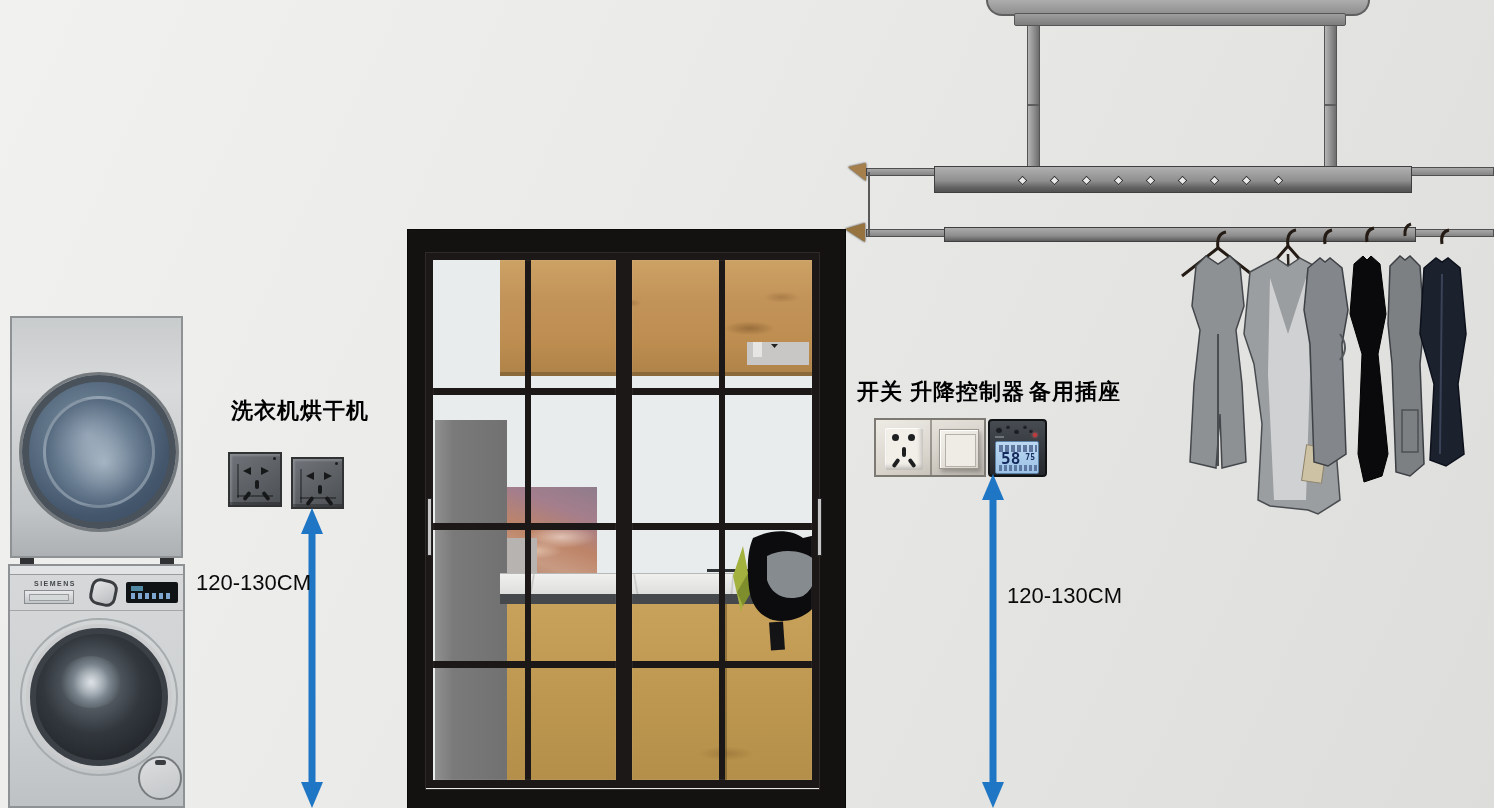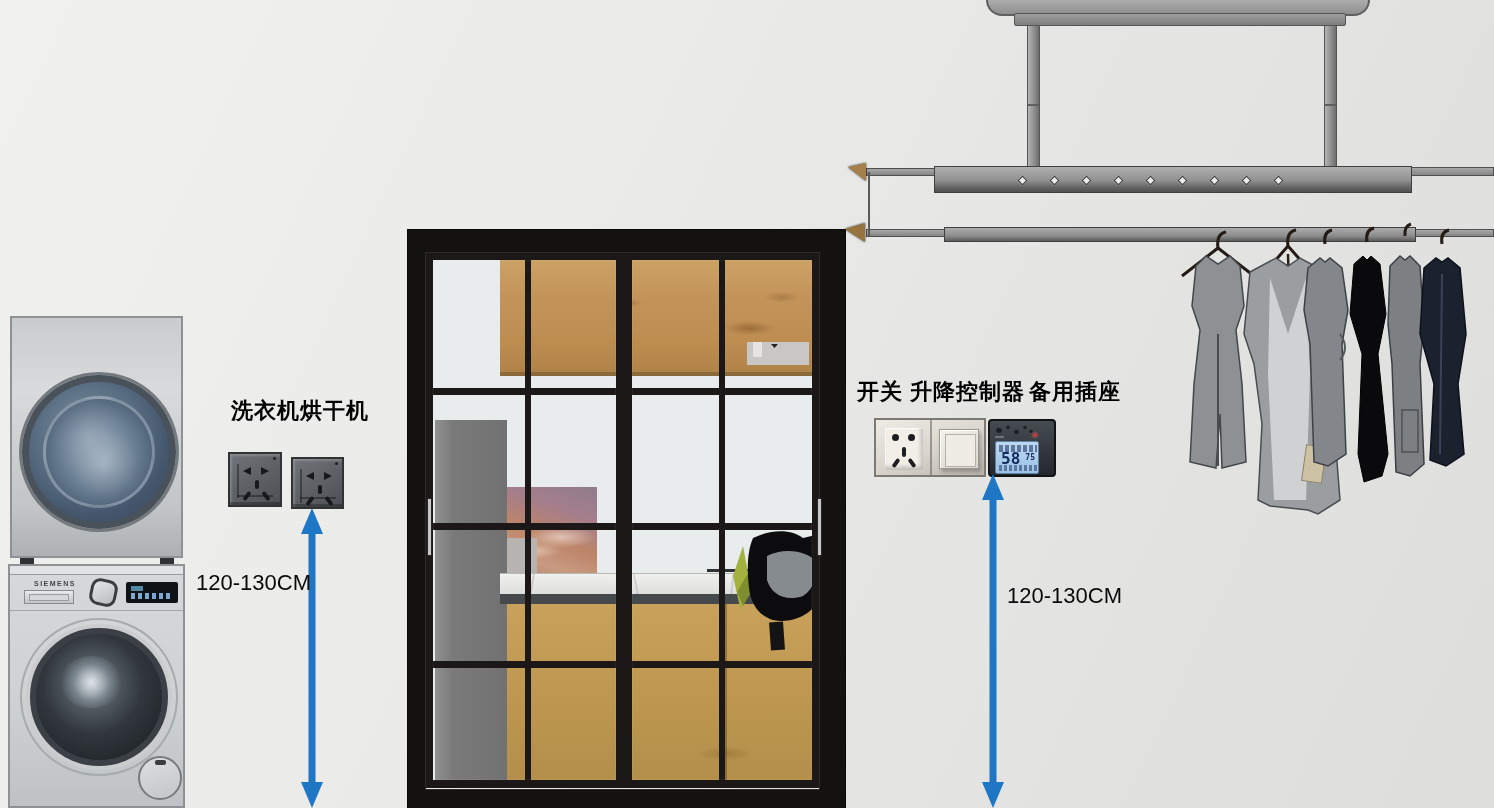--- a/index.html
+++ b/index.html
@@ -90,21 +90,21 @@
   .wp-face .h1{position:absolute;left:7px;top:6px;width:7px;height:7px;border-radius:50%;background:#1d1e20;}
   .wp-face .h2{position:absolute;left:23px;top:6px;width:7px;height:7px;border-radius:50%;background:#1d1e20;}
   .wp-face .v{position:absolute;left:17px;top:19px;width:4px;height:10px;background:#1d1e20;border-radius:2px;}
   .wp-face .a{position:absolute;left:9px;top:30px;width:4px;height:10px;background:#1d1e20;border-radius:2px;transform:rotate(35deg);}
   .wp-face .b{position:absolute;left:25px;top:30px;width:4px;height:10px;background:#1d1e20;border-radius:2px;transform:rotate(-35deg);}
   .wp-rocker{position:absolute;left:63px;top:9px;width:40px;height:40px;border:1px solid #9b968e;
     background:linear-gradient(150deg,#f4f1eb,#dad6ce);box-shadow:2px 3px 4px rgba(0,0,0,.25),inset 1px 1px 0 #fff;}
   .wp-rocker::after{content:"";position:absolute;left:5px;top:4px;width:29px;height:31px;background:#efece6;border:1px solid #b5b1a9;}
 
   
-  .controller{left:988px;top:419px;width:68px;height:58px;z-index:5;border-radius:4px;
+  .controller{left:988px;top:419px;width:59px;height:58px;z-index:5;border-radius:4px;
     background:linear-gradient(180deg,#474c52,#24282d);border:2px solid #101214;}
   .ct-dot{position:absolute;border-radius:50%;background:#1b1f24;box-shadow:inset 0 1px 0 rgba(255,255,255,.15);}
   .ct-led{position:absolute;left:43px;top:12px;width:4px;height:4px;border-radius:50%;background:#c5383a;box-shadow:0 0 3px #f66;}
   .ct-mark{position:absolute;left:5px;top:15px;width:9px;height:2px;background:#9aa0a6;opacity:.55;}
   .lcd{position:absolute;left:5px;top:20px;width:44px;height:33px;border:1px solid #5d82a8;border-radius:2px;
     background:linear-gradient(180deg,#bcd8f2,#9cc2e6);overflow:hidden;}
   .lcd-rowtop{position:absolute;left:3px;top:3px;width:38px;height:7px;
     background:repeating-linear-gradient(90deg,rgba(23,42,90,.55) 0 4px,transparent 4px 6px);}
   .lcd-main{position:absolute;left:5px;top:9px;font-size:16px;font-weight:700;color:#152a5c;
     font-family:"DejaVu Sans Mono",monospace;line-height:16px;}

